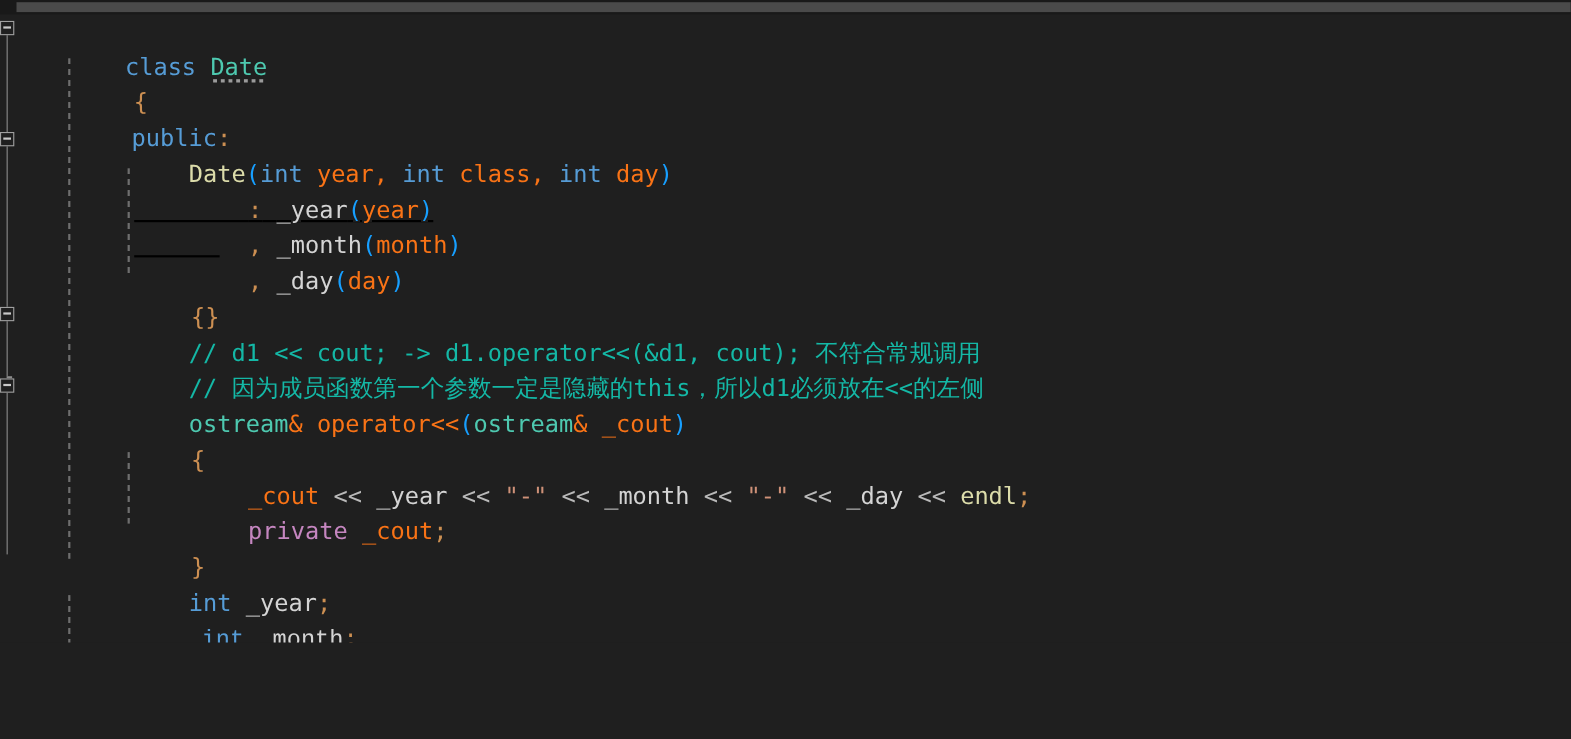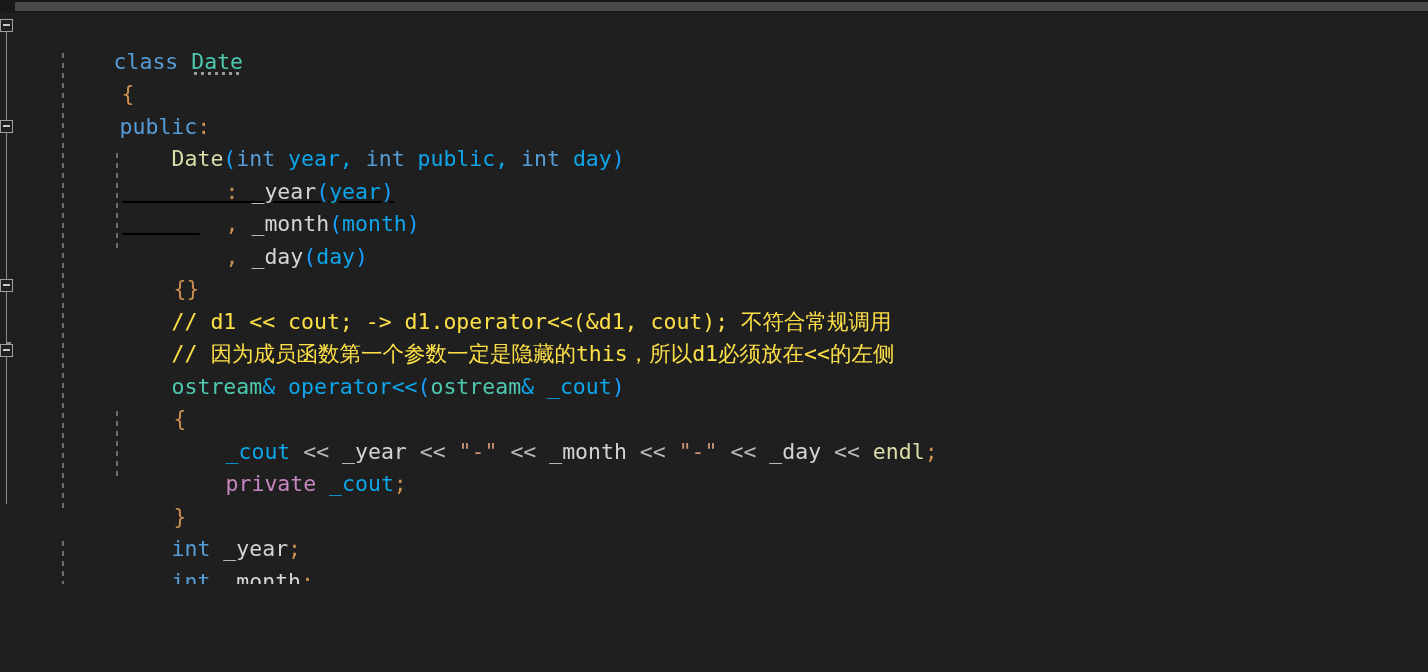--- a/index.html
+++ b/index.html
@@ -28,24 +28,24 @@
   .fold-end{position:absolute;width:5px;height:1.6px;background:#8c8c8c;left:5.5px;}
 
   
   .indent-guide{position:absolute;width:1.5px;
     background:repeating-linear-gradient(to bottom,#6e6e6e 0px,#6e6e6e 5px,transparent 5px,transparent 10px);}
 
   
   .kw{color:#569cd6;}
   .type{color:#4ec9b0;}
   .fn{color:#dcdcaa;}
-  .cmt{color:#fde047;margin-top:32px;}
+  .cmt{color:#14b8a6;margin-top:32px;}
   .str{color:#ce9178;}
   .ret{color:#c586c0;}
-  .plain{color:#0ea5e9;}
+  .plain{color:#f97316;}
   .white{color:#d4d4d4;}
   .op{color:#b9b9b9;}
   .br3{color:#179fff;}
   .punc{color:#cc8f52;}
 
   
   .hint{position:relative;}
   .hint::after{content:"";position:absolute;left:1px;right:2px;bottom:-1px;height:3px;
     background:radial-gradient(circle,#9a9a9a 48%,transparent 52%) repeat-x;
     background-size:7px 3px;}
@@ -96,21 +96,21 @@
     </div>
 
     <div class="line">
       <span class="code-text" style="left:16px;">
         <span class="kw">public</span><span class="punc">:</span>
       </span>
     </div>
 
     <div class="line">
       <span class="code-text" style="left:68px;">
-        <span class="fn">Date</span><span class="br3">(</span><span class="kw">int</span><span class="plain"> year, </span><span class="kw">int</span><span class="plain"> public, </span><span class="kw">int</span><span class="plain"> day</span><span class="br3">)</span>
+        <span class="fn">Date</span><span class="br3">(</span><span class="kw">int</span><span class="plain"> year, </span><span class="kw">int</span><span class="plain"> class, </span><span class="kw">int</span><span class="plain"> day</span><span class="br3">)</span>
       </span>
     </div>
 
     <div class="line">
       <span class="code-text" style="left:122px;text-decoration:underline;">
         <span class="punc">:</span><span class="white"> </span><span class="white">_year</span><span class="br3">(</span><span class="plain">year</span><span class="br3">)</span>
       </span>
     </div>
 
     <div class="line">
@@ -174,21 +174,21 @@
     </div>
 
 
     <div class="line">
       <span class="code-text" style="left:68px;">
         <span class="kw">int</span><span class="white"> _year</span><span class="punc">;</span>
       </span>
     </div>
 
     <div class="line">
-      <span class="code-text" style="left:68px;">
+      <span class="code-text" style="left:80px;font-family:Liberation Mono, monospace;">
         <span class="kw">int</span><span class="white"> _month</span><span class="punc">;</span>
       </span>
     </div>
 
     <div class="line">
       <span class="code-text" style="left:68px;">
         <span class="kw">int</span><span class="white"> _day</span><span class="punc">;</span>
       </span>
     </div>
 

